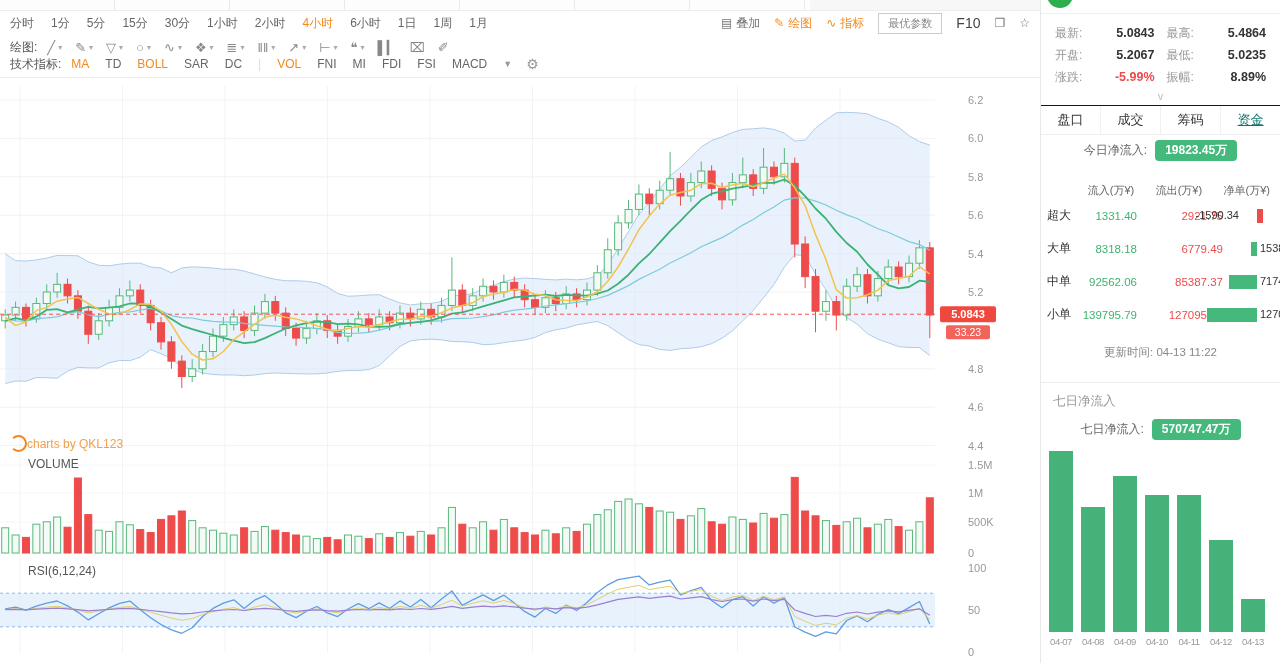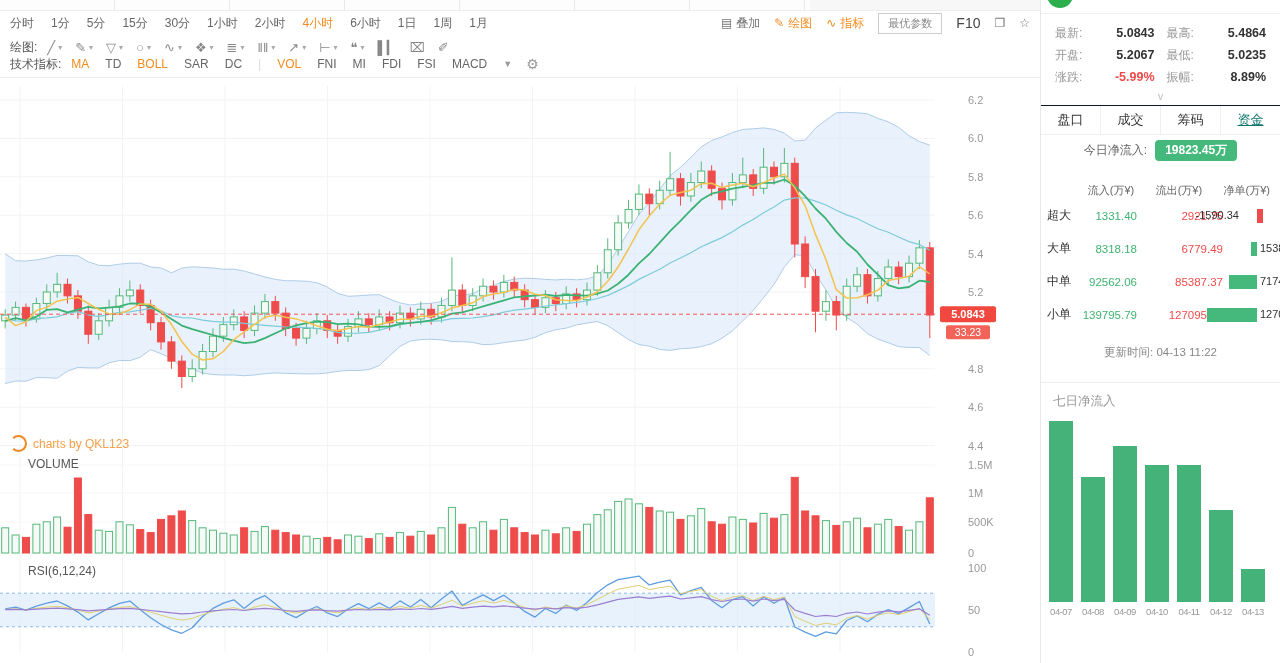--- a/index.html
+++ b/index.html
@@ -24,21 +24,21 @@
   .tool{display:inline-flex;align-items:center;color:#888;margin-right:13px;cursor:pointer;font-size:13px;}
   .tool .caret{font-size:8px;color:#aaa;margin-left:3px;}
   #ind-row{top:51px;height:27px;padding-left:10px;box-sizing:border-box;border-bottom:1px solid #ececec;}
   .ind{margin-right:16px;cursor:pointer;color:#666;}
   .ind.active{color:#f28b1f;}
   .ind-sep{color:#ddd;margin-right:16px;}
   .gear{color:#999;font-size:14px;cursor:pointer;}
   .dd-caret{color:#999;font-size:9px;margin-right:14px;cursor:pointer;}
   
   #chart-area{position:absolute;left:0;top:86px;width:1040px;height:577px;}
-  .watermark{position:absolute;left:10px;top:349px;display:flex;align-items:center;gap:6px;
+  .watermark{position:absolute;left:10px;top:349px;display:flex;align-items:center;gap:0;
     color:#f2a04a;font-size:12px;}
   .wm-logo{width:13px;height:13px;border:2px solid #ee8822;border-radius:50%;border-left-color:transparent;}
   .pane-label{position:absolute;left:28px;color:#555;font-size:12px;}
   #vol-label{top:371px;}
   #rsi-label{top:478px;}
   
   #right-panel{position:absolute;left:1040px;top:0;width:239px;height:663px;border-left:1px solid #e8e8e8;
     background:#fff;font-size:12px;}
   .coin-logo{position:absolute;left:6px;top:-18px;width:26px;height:26px;border-radius:50%;background:#2eaf4e;}
   .stats{margin-top:13px;border-top:1px solid #f0f0f0;padding:8px 14px 2px 14px;}
@@ -531,20 +531,24 @@
           <span class="f-val" style="left: 37px;">12700.41</span>
         </span>
       </div>
     </div>
   <div class="update">
     <span>更新时间:</span>
     <span>04-13 11:22</span>
   </div>
   <div class="sec-div"></div>
   <div class="sec-title">七日净流入</div>
+  <div class="net-row">
+    <span style="color:#666;">七日净流入:</span>
+    <span class="badge">570747.47万</span>
+  </div>
   <div id="seven-bars">
       <div class="sbar" style="height: 181px;"></div>
       <div class="sbar" style="height: 125px;"></div>
       <div class="sbar" style="height: 156px;"></div>
       <div class="sbar" style="height: 137px;"></div>
       <div class="sbar" style="height: 137px;"></div>
       <div class="sbar" style="height: 92px;"></div>
       <div class="sbar" style="height: 33px;"></div>
     </div>
   <div id="seven-labels">

